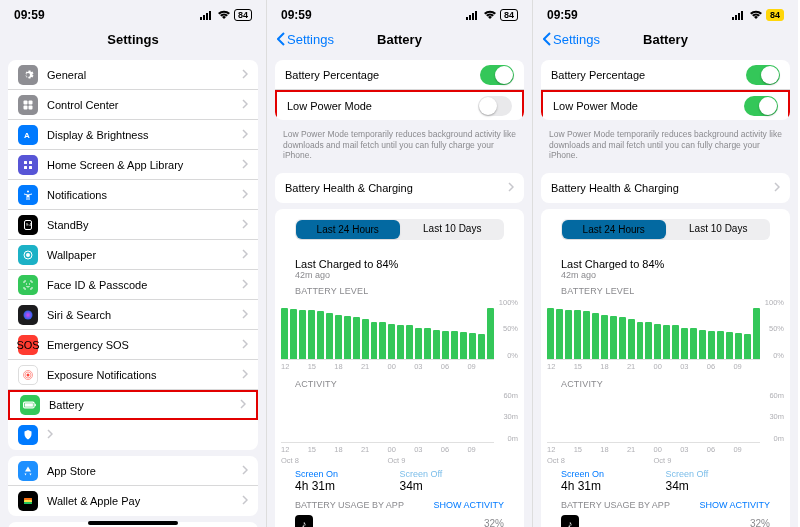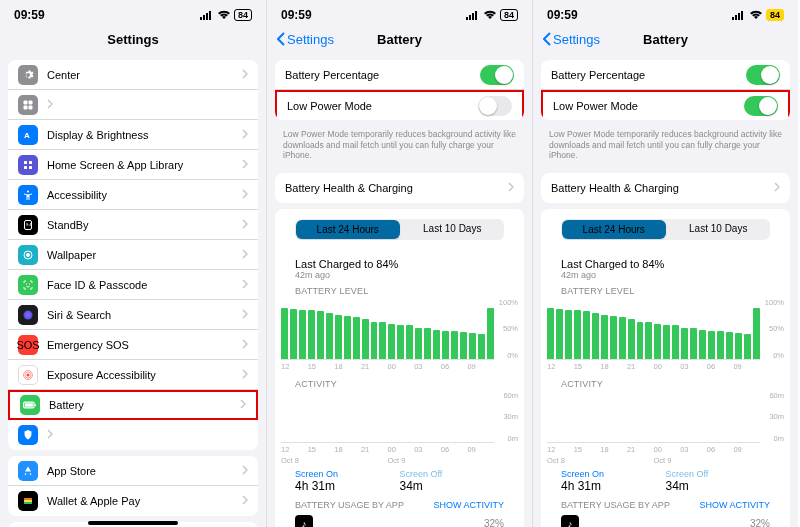--- a/index.html
+++ b/index.html
@@ -78,34 +78,35 @@
     <span>Settings</span>
   </div>
   <div id="settings-list">
       <div class="section">
         <div class="row">
           <span class="icon" style="background:#8e8e93;">
             <svg width="12" height="12" viewBox="0 0 24 24" fill="#fff">
               <path d="M12 8a4 4 0 1 0 0 8 4 4 0 0 0 0-8zm9 4l2 1-2 4-2-1a8 8 0 0 1-2 1v2h-4v-2a8 8 0 0 1-2-1l-2 1-2-4 2-1a8 8 0 0 1 0-2l-2-1 2-4 2 1a8 8 0 0 1 2-1V3h4v2a8 8 0 0 1 2 1l2-1 2 4-2 1a8 8 0 0 1 0 2z"></path>
             </svg>
           </span>
-          <span class="label">Center</span>
+          <span class="label">General</span>
           <span class="chev"><svg width="6" height="10" viewBox="0 0 6 10">
               <path d="M1 1l4 4-4 4" fill="none" stroke="#c7c7cc" stroke-width="1.5"></path>
             </svg></span>
         </div>
         <div class="row">
           <span class="icon" style="background:#8e8e93;">
             <svg width="12" height="12" viewBox="0 0 24 24" fill="#fff">
               <rect x="3" y="3" width="8" height="8" rx="2"></rect>
               <rect x="13" y="3" width="8" height="8" rx="2"></rect>
               <rect x="3" y="13" width="8" height="8" rx="2"></rect>
               <rect x="13" y="13" width="8" height="8" rx="2"></rect>
             </svg>
           </span>
+          <span class="label">Control Center</span>
           <span class="chev"><svg width="6" height="10" viewBox="0 0 6 10">
               <path d="M1 1l4 4-4 4" fill="none" stroke="#c7c7cc" stroke-width="1.5"></path>
             </svg></span>
         </div>
         <div class="row">
           <span class="icon" style="background:#007aff;">
             <svg width="12" height="12" viewBox="0 0 24 24" fill="#fff">
               <text x="4" y="18" font-size="16" font-weight="700" fill="#fff">A</text>
             </svg>
           </span>
@@ -128,21 +129,21 @@
               <path d="M1 1l4 4-4 4" fill="none" stroke="#c7c7cc" stroke-width="1.5"></path>
             </svg></span>
         </div>
         <div class="row">
           <span class="icon" style="background:#007aff;">
             <svg width="12" height="12" viewBox="0 0 24 24" fill="#fff">
               <circle cx="12" cy="5" r="2"></circle>
               <path d="M4 9l8 2 8-2v2l-5 1v10h-2v-6h-2v6h-2V12l-5-1z"></path>
             </svg>
           </span>
-          <span class="label">Accessibility</span>
+          <span class="label">Notifications</span>
           <span class="chev"><svg width="6" height="10" viewBox="0 0 6 10">
               <path d="M1 1l4 4-4 4" fill="none" stroke="#c7c7cc" stroke-width="1.5"></path>
             </svg></span>
         </div>
         <div class="row">
           <span class="icon" style="background:#000;">
             <svg width="12" height="12" viewBox="0 0 24 24" fill="#fff">
               <rect x="5" y="3" width="14" height="18" rx="3" fill="none" stroke="#fff" stroke-width="2"></rect>
               <text x="8" y="14" font-size="8" fill="#fff">9:4</text>
             </svg>
@@ -205,21 +206,21 @@
             </svg></span>
         </div>
         <div class="row">
           <span class="icon" style="background:#fff;border:1px solid #ddd;">
             <svg width="12" height="12" viewBox="0 0 24 24" fill="#ff453a">
               <circle cx="12" cy="12" r="3"></circle>
               <circle cx="12" cy="12" r="6" fill="none" stroke="#ff453a"></circle>
               <circle cx="12" cy="12" r="9" fill="none" stroke="#ff453a"></circle>
             </svg>
           </span>
-          <span class="label">Exposure Accessibility</span>
+          <span class="label">Exposure Notifications</span>
           <span class="chev"><svg width="6" height="10" viewBox="0 0 6 10">
               <path d="M1 1l4 4-4 4" fill="none" stroke="#c7c7cc" stroke-width="1.5"></path>
             </svg></span>
         </div>
         <div class="row redbox">
           <span class="icon" style="background:#34c759;">
             <svg width="14" height="10" viewBox="0 0 24 14" fill="#fff">
               <rect x="1" y="2" width="18" height="10" rx="2" fill="none" stroke="#fff" stroke-width="2"></rect>
               <rect x="3" y="4" width="14" height="6"></rect>
               <rect x="20" y="5" width="2" height="4"></rect>

